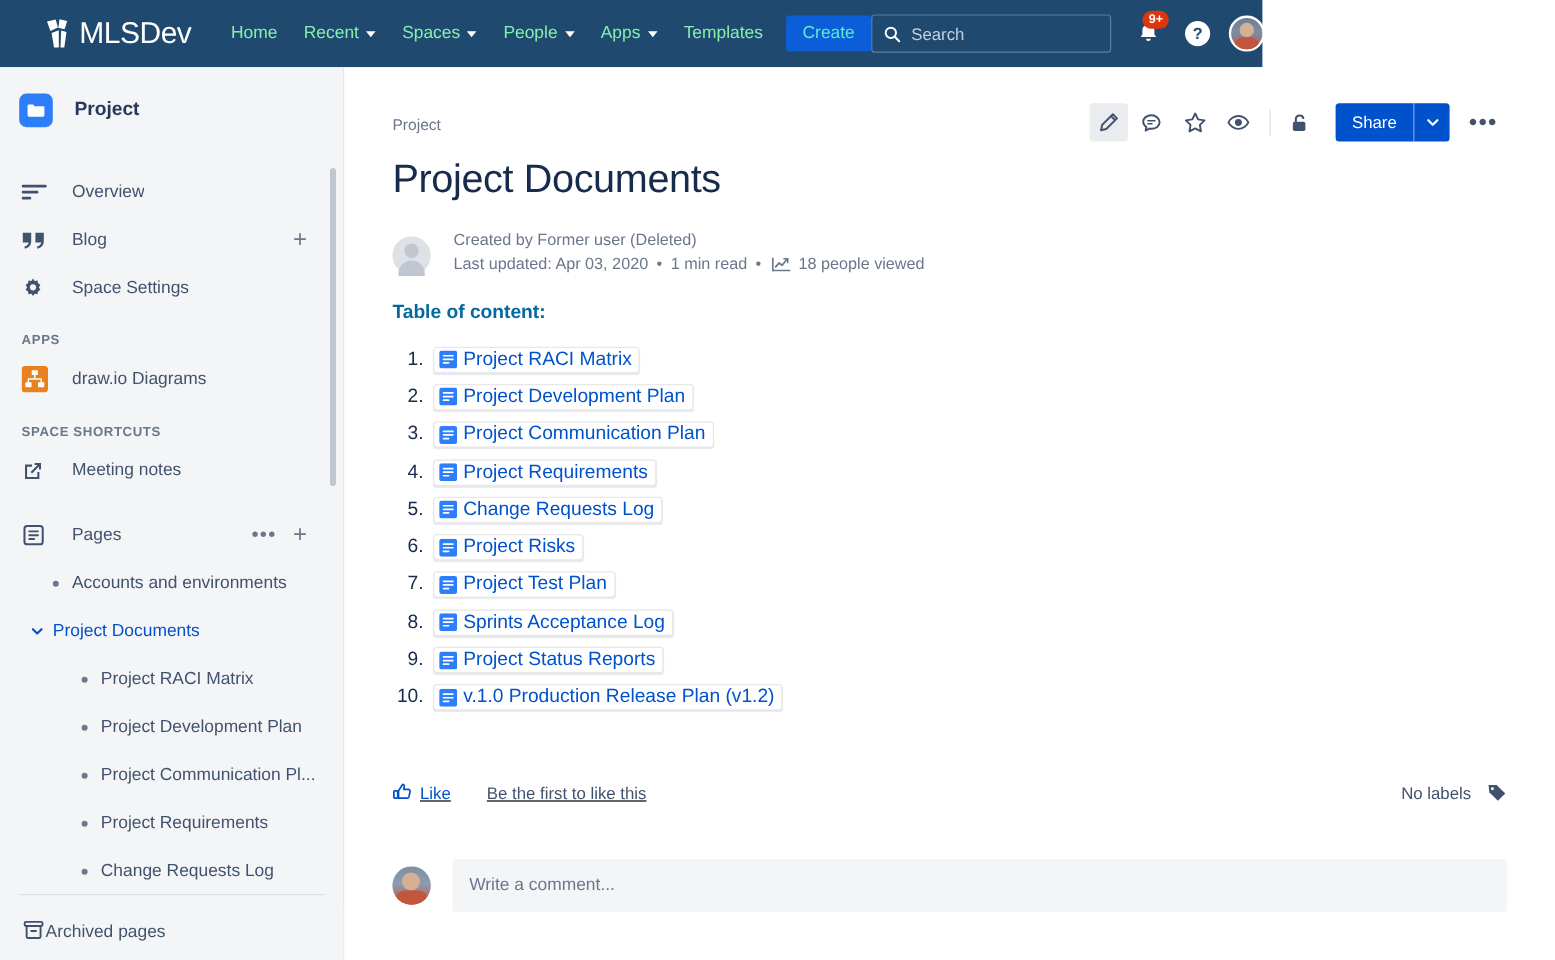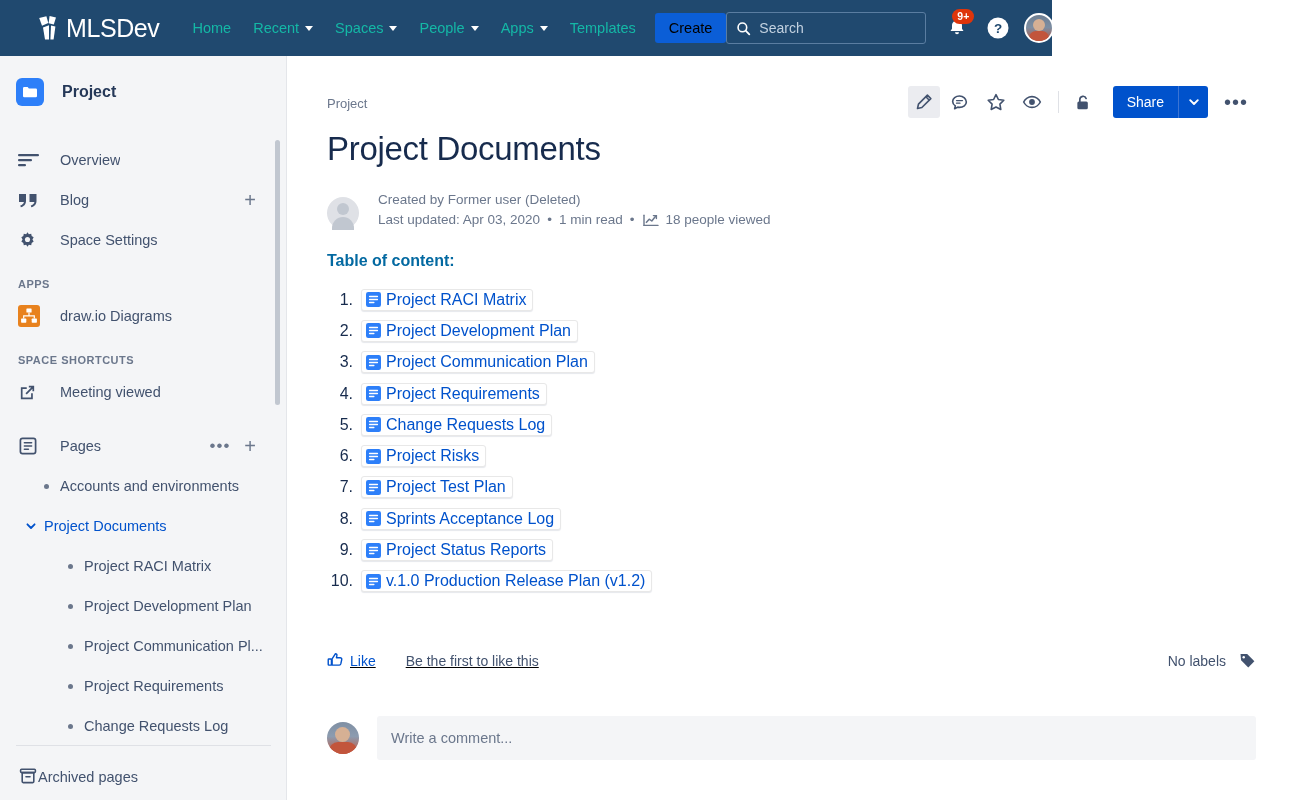--- a/index.html
+++ b/index.html
@@ -20,30 +20,30 @@
   .app-switcher {
     width: 20px; height: 20px; margin-left: 19px; margin-right: 13px;
     display: grid; grid-template-columns: repeat(3,1fr); grid-template-rows: repeat(3,1fr);
     gap: 2px; cursor: pointer;
   }
   .app-switcher i { background: #ffffff; border-radius: 0.5px; display: block; }
   .brand { display: flex; align-items: center; cursor: pointer; margin-right: 22px; }
   .brand-mark { width: 28px; height: 26px; margin-right: 2px; }
   .brand-text { color: #fff; font-size: 25px; letter-spacing: -0.4px; font-weight: 400; }
   .nav-link {
-    color: #14b8a6; font-size: 14.5px; padding: 6px 11px; border-radius: 3px;
+    color: #86efac; font-size: 14.5px; padding: 6px 11px; border-radius: 3px;
     cursor: pointer; display: flex; align-items: center; white-space: nowrap;
   }
   .caret-dn {
     width: 0; height: 0; margin-left: 6px;
     border-left: 4px solid transparent; border-right: 4px solid transparent;
     border-top: 5px solid #ffffff;
   }
   .create-btn {
-    background: #0b5ed7; color: #000000; font-size: 14.5px; font-weight: 400;
+    background: #0b5ed7; color: #5eead4; font-size: 14.5px; font-weight: 400;
     padding: 7px 14px; border-radius: 3px; margin-left: 8px; cursor: pointer;
   }
   .nav-right { margin-left: auto; display: flex; align-items: center; padding-right: 16px; }
   .searchbox {
     width: 200px; height: 32px; border: 1px solid #5a7da1; border-radius: 3px;
     display: flex; align-items: center; padding: 0 9px; background: transparent;
     cursor: text;
   }
   .searchbox .ph { color: #c2d1e0; font-size: 14px; margin-left: 8px; }
   .bell-wrap { position: relative; width: 34px; height: 34px; margin-left: 14px;
@@ -332,21 +332,21 @@
 
     <div class="side-section">SPACE SHORTCUTS</div>
 
     <div class="side-row">
       <span class="ico">
         <svg width="19" height="19" viewBox="0 0 20 20">
           <path d="M3 4.4h6.2v1.8H4.8v9h9v-4.4h1.8V17H3z" fill="#42526e"></path>
           <path d="M11.4 3h5.6v5.6h-1.8V6.1l-6 6-1.3-1.3 6-6h-2.5z" fill="#42526e"></path>
         </svg>
       </span>
-      <span class="lbl">Meeting viewed</span>
+      <span class="lbl">Meeting notes</span>
     </div>
 
     <div class="side-row" style="margin-top:14px;">
       <span class="ico">
         <svg width="20" height="20" viewBox="0 0 20 20">
           <rect x="2.4" y="2.4" width="15.2" height="15.2" rx="2.2" fill="none" stroke="#42526e" stroke-width="1.7"></rect>
           <rect x="5.6" y="6" width="8.8" height="1.6" rx=".8" fill="#42526e"></rect>
           <rect x="5.6" y="9.2" width="8.8" height="1.6" rx=".8" fill="#42526e"></rect>
           <rect x="5.6" y="12.4" width="5.6" height="1.6" rx=".8" fill="#42526e"></rect>
         </svg>

